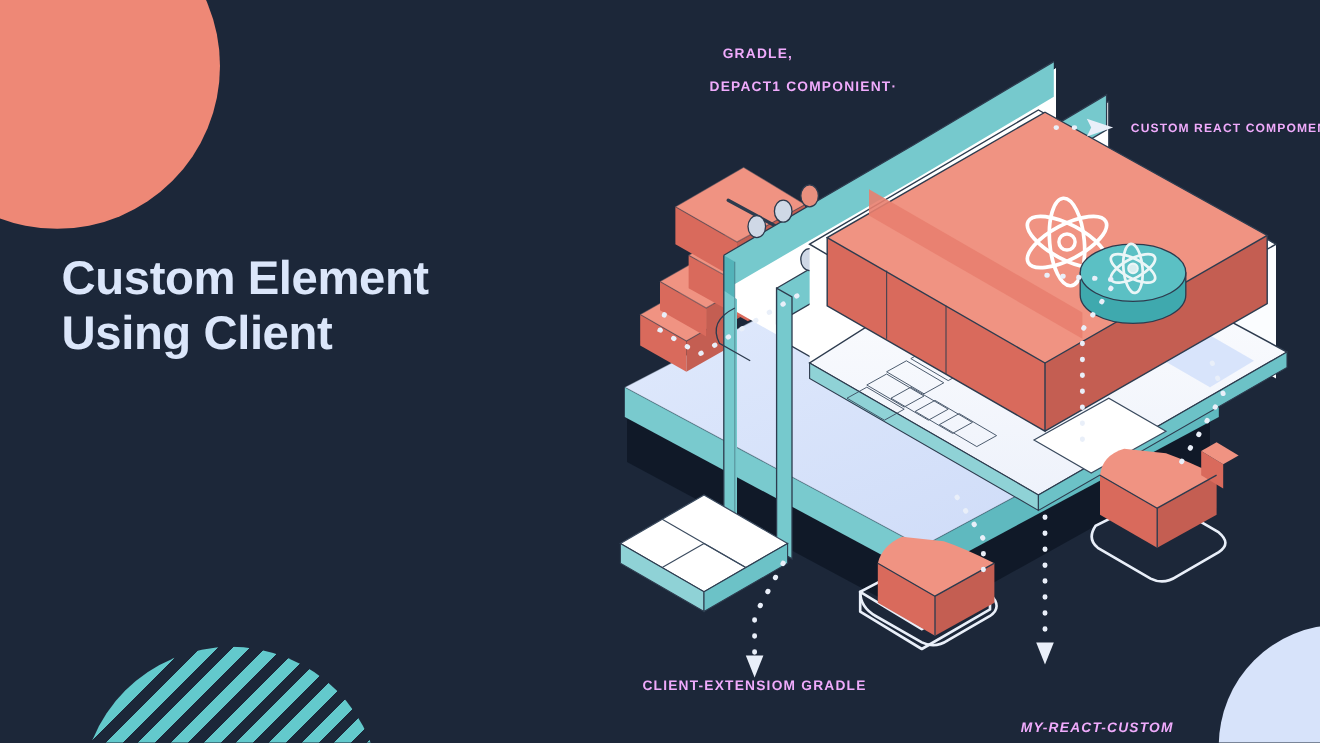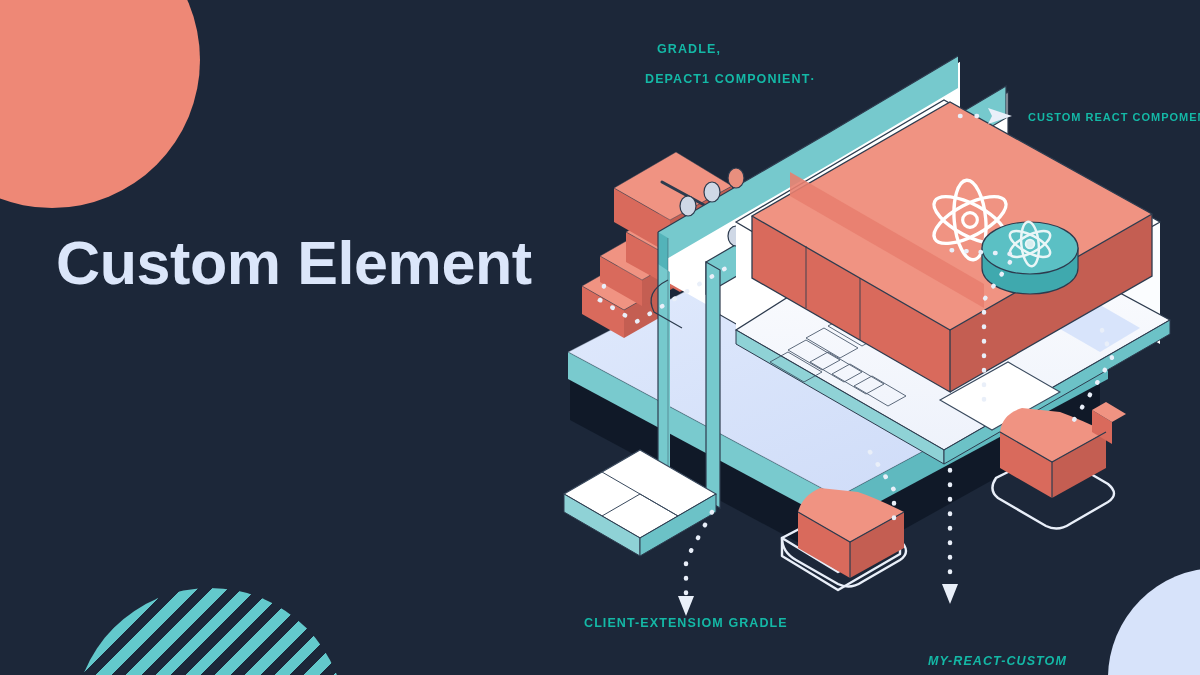--- a/index.html
+++ b/index.html
@@ -32,31 +32,31 @@
     background:repeating-linear-gradient(
       -45deg,
       #63c9cc 0px, #63c9cc 11px,
       rgba(0,0,0,0) 11px, rgba(0,0,0,0) 21px);
   }
 
   
   .title{
     position:absolute; left:56px; top:228px; width:520px;
     color:#dbe6fa;
-    font-size:61px; line-height:1.17; font-weight:700;
+    font-size:43px; line-height:1.17; font-weight:700;
     letter-spacing:-0.4px;
   }
 
   
   .illus{ position:absolute; left:540px; top:0px; width:660px; height:675px; }
   .illus svg{ display:block; width:100%; height:100%; }
 
   
   .lab{
-    position:absolute; color:#14b8a6;
+    position:absolute; color:#f0abfc;
     font-size:12.5px; font-weight:700; letter-spacing:1.1px;
     white-space:nowrap;
   }
   .lab-gradle   { left:657px; top:42px; }
   .lab-depact   { left:610px; top:72px;margin-left:35px; }
   .lab-react    { left:1028px; top:111px; font-size:11px; letter-spacing:1px; }
   .lab-client   { left:584px; top:616px; }
   .lab-mycustom { left:928px; top:618px; }
 </style>
 </head>
@@ -65,21 +65,21 @@
 <div id="stage">
 
   <div class="deco-coral-circle"></div>
   <div class="deco-lightblue-circle"></div>
   <div class="deco-stripe-dome">
       <i></i>
     </div>
 
   <h1 class="title">
     <span>Custom Element</span><br>
-    <br>
+    <span>Using Client</span><br>
   </h1>
 
   <div class="illus">
     <svg viewBox="0 0 660 675" xmlns="http://www.w3.org/2000/svg">
       <defs>
         <linearGradient id="plate" x1="0" y1="0" x2="0.7" y2="1">
           <stop offset="0" stop-color="#e3ecfd"></stop>
           <stop offset="1" stop-color="#cfdcf8"></stop>
         </linearGradient>
         <linearGradient id="lapkeys" x1="0" y1="0" x2="0" y2="1">

